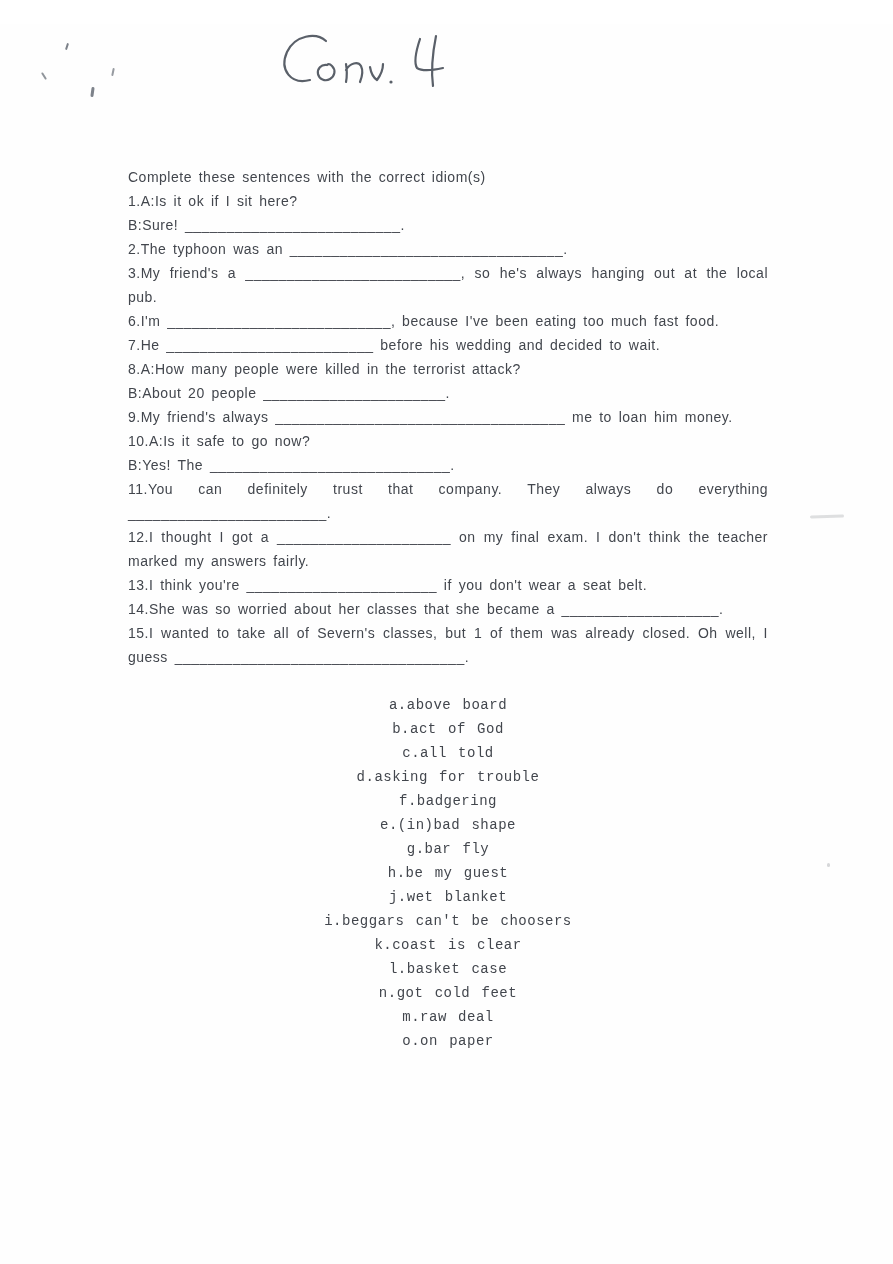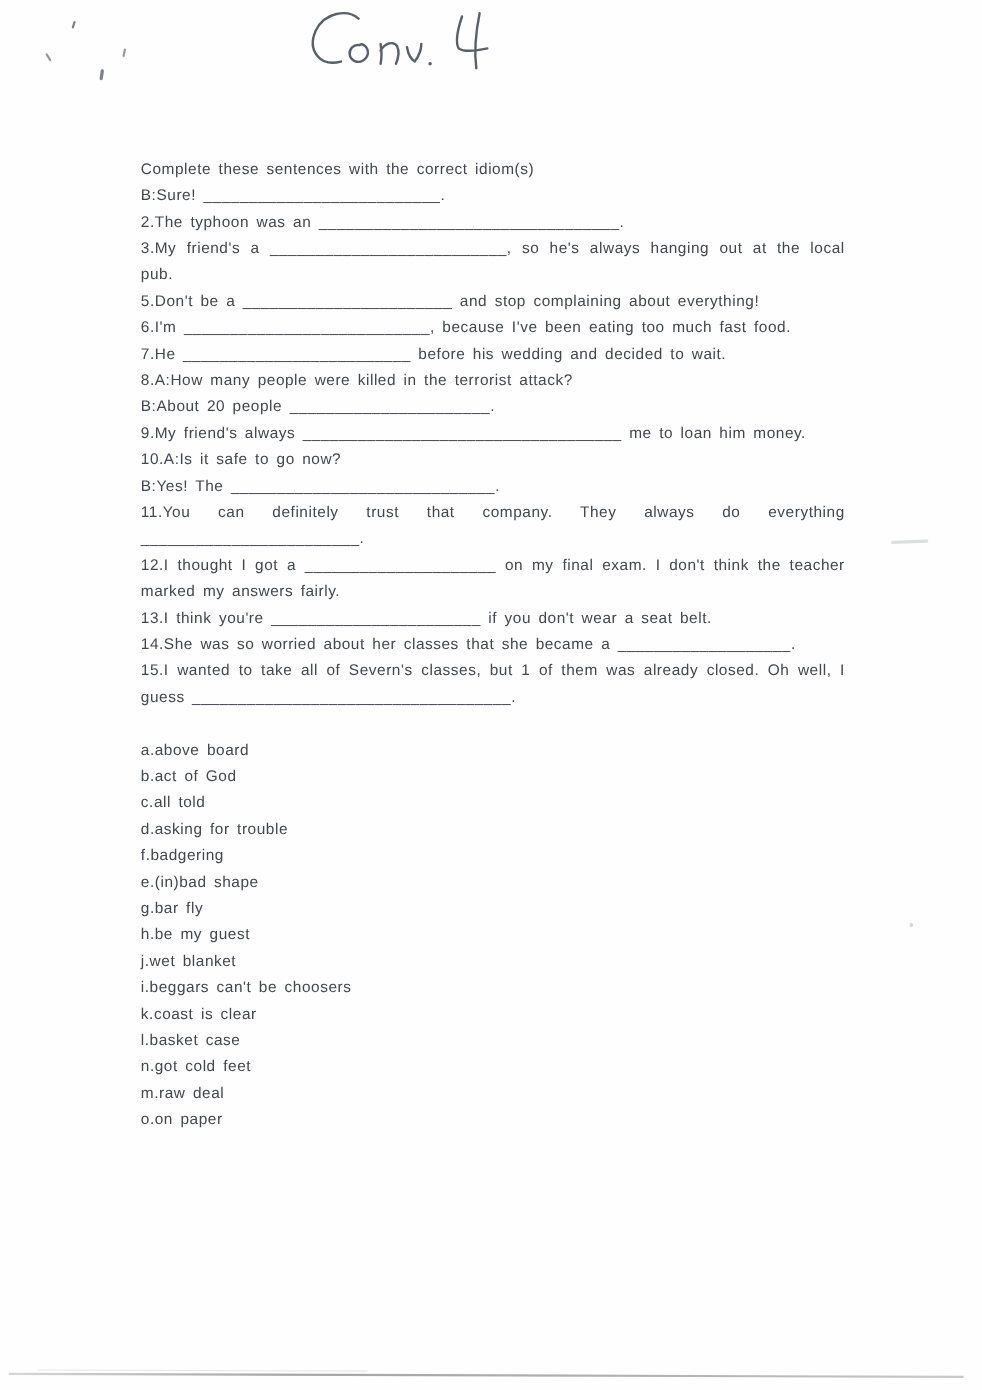--- a/index.html
+++ b/index.html
@@ -11,20 +11,21 @@
     width: 893px;
     height: 1264px;
     position: relative;
     overflow: hidden;
     font-family: "Liberation Sans", "DejaVu Sans", sans-serif;
   }
   .page {
     position: absolute;
     inset: 0;
     background: #fefefe;
+    margin-top: 24px;
   }
   
   .title-hw {
     position: absolute;
     left: 270px;
     top: 2px;
     width: 180px;
     height: 70px;
   }
   .title-hw path { fill: none; stroke: #5a6069; stroke-width: 2.2; stroke-linecap: round; stroke-linejoin: round; }
@@ -38,21 +39,21 @@
     color: #42464d;
     font-size: 14px;
     line-height: 24px;
     letter-spacing: 0.5px;
     word-spacing: 2.4px;
   }
   .content p { margin: 0; }
   .instruction { margin-bottom: 24px; text-align: left; }
   .q-line { text-align: justify; }
   #idioms { margin-top: 24px; }
-  .idiom-line { text-align: left; }
+  .idiom-line { text-align: center; font-family: Liberation Mono, monospace; }
   
   .speck { position: absolute; background: #7d828a; border-radius: 2px; }
   .speck.s1 { left: 66px;  top: 19px; width: 2px; height: 7px; transform: rotate(18deg); }
   .speck.s2 { left: 112px; top: 44px; width: 2px; height: 8px; transform: rotate(12deg); opacity: .8; }
   .speck.s3 { left: 43px;  top: 48px; width: 2px; height: 8px; transform: rotate(-32deg); opacity: .85; }
   .speck.s4 { left: 91px;  top: 63px; width: 3px; height: 10px; transform: rotate(8deg); border-radius: 3px; }
   
   .smudge1 { position: absolute; left: 810px; top: 491px; width: 34px; height: 3px;
              background: #dadbdd; transform: rotate(-2deg); border-radius: 2px; opacity: .9; }
   .smudge2 { position: absolute; left: 827px; top: 839px; width: 3px; height: 4px;
@@ -85,30 +86,28 @@
 
   <div class="speck s1"></div>
   <div class="speck s2"></div>
   <div class="speck s3"></div>
   <div class="speck s4"></div>
 
   <div class="content" style="color: rgb(66, 70, 77);">
     <p class="instruction">Complete these sentences with the correct idiom(s)</p>
     <div id="questions">
         <div>
+          <p class="q-line">1.A:Is it ok if I sit here?</p>
           <p class="q-line">B:Sure! __________________________.</p>
         </div>
         <div>
           <p class="q-line">2.The typhoon was an _________________________________.</p>
         </div>
         <div>
           <p class="q-line">3.My friend's a __________________________, so he's always hanging out at the local pub.</p>
-        </div>
-        <div>
-          <p class="q-line">5.Don't be a _______________________ and stop complaining about everything!</p>
         </div>
         <div>
           <p class="q-line">6.I'm ___________________________, because I've been eating too much fast food.</p>
         </div>
         <div>
           <p class="q-line">7.He _________________________ before his wedding and decided to wait.</p>
         </div>
         <div>
           <p class="q-line">8.A:How many people were killed in the terrorist attack?</p>
           <p class="q-line">B:About 20 people ______________________.</p>

